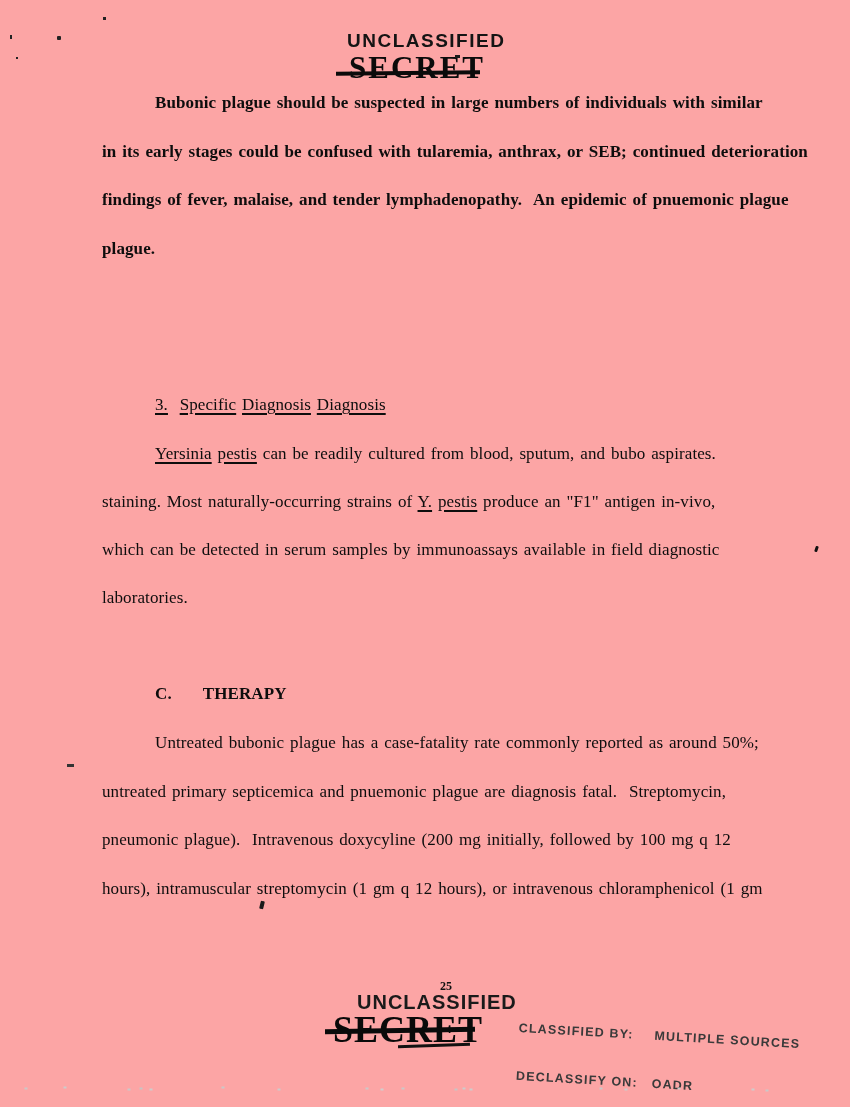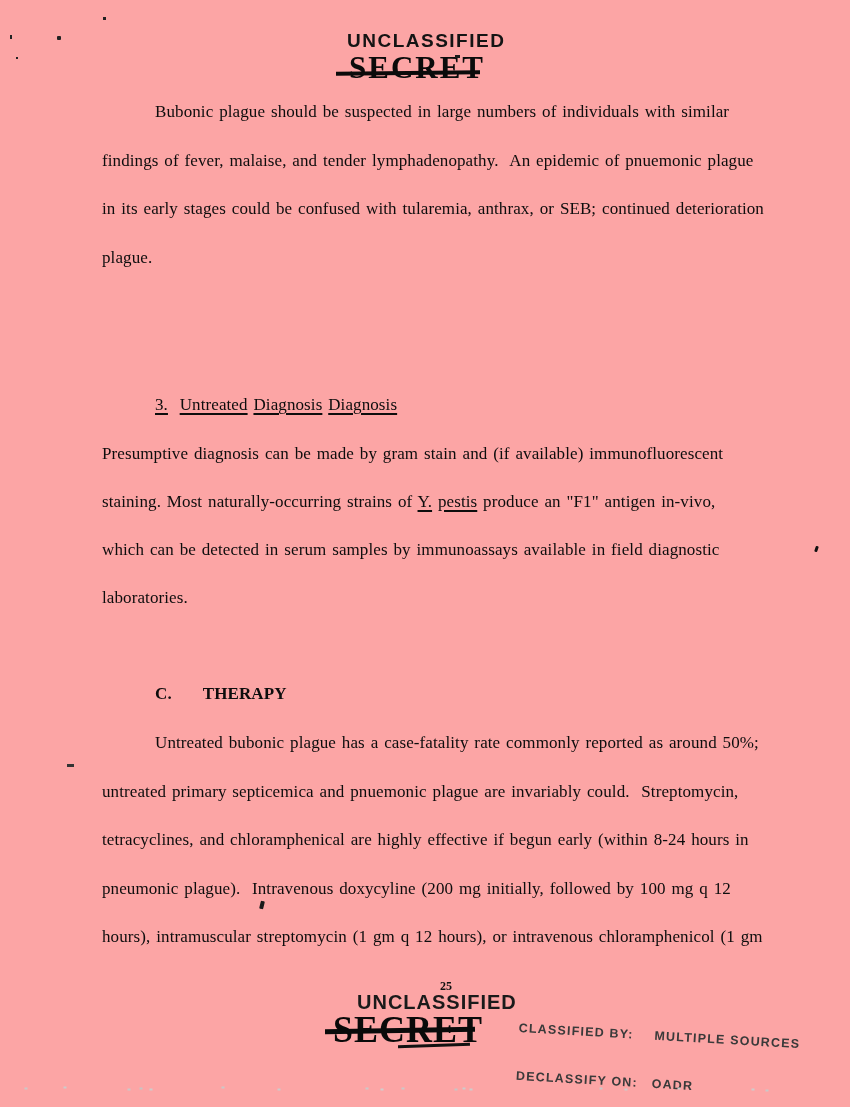--- a/index.html
+++ b/index.html
@@ -90,46 +90,45 @@
 </head>
 <body>
 
 <div class="page">
 
   <div class="hdr-unclass">UNCLASSIFIED</div>
   <div class="hdr-secret">SECRET</div>
   <div class="hdr-strike"></div>
   <div class="speck sp8"></div>
 
-  <div class="blk" style="top:101px;">
+  <div class="blk" style="top:92px;font-weight:bold;">
     <div class="line indent">Bubonic plague should be suspected in large numbers of individuals with similar</div>
+    <div class="line">in its early stages could be confused with tularemia, anthrax, or SEB; continued deterioration</div>
     <div class="line">findings of fever, malaise, and tender lymphadenopathy.  An epidemic of pnuemonic plague</div>
-    <div class="line">in its early stages could be confused with tularemia, anthrax, or SEB; continued deterioration</div>
     <div class="line">plague.</div>
   </div>
 
   <div class="blk" style="top:394px;">
-    <div class="line indent"><span class="u">3.</span><span> </span><span> </span><span class="u">Untreated</span><span> </span><span class="u">Diagnosis</span><span> </span><span class="u">Diagnosis</span></div>
+    <div class="line indent"><span class="u">3.</span><span> </span><span> </span><span class="u">Specific</span><span> </span><span class="u">Diagnosis</span><span> </span><span class="u">Diagnosis</span></div>
   </div>
 
   <div class="blk tight" style="top:443px;">
-    <div class="line">Presumptive diagnosis can be made by gram stain and (if available) immunofluorescent</div>
+    <div class="line indent"><span class="u">Yersinia</span><span> </span><span class="u">pestis</span><span> can be readily cultured from blood, sputum, and bubo aspirates.</span></div>
     <div class="line"><span>staining. Most naturally-occurring strains of </span><span class="u">Y.</span><span> </span><span class="u">pestis</span><span> produce an "F1" antigen in-vivo,</span></div>
     <div class="line">which can be detected in serum samples by immunoassays available in field diagnostic</div>
     <div class="line">laboratories.</div>
   </div>
 
   <div class="blk hC" style="top:683px;">
     <div class="line indent"><span class="letter">C.</span><span class="title">THERAPY</span></div>
   </div>
 
   <div class="blk" style="top:732px;">
     <div class="line indent">Untreated bubonic plague has a case-fatality rate commonly reported as around 50%;</div>
-    <div class="line">untreated primary septicemica and pnuemonic plague are invariably could.  Streptomycin,</div>
-    <div class="line">tetracyclines, and chloramphenical are highly effective if begun early (within 8-24 hours in</div>
+    <div class="line">untreated primary septicemica and pnuemonic plague are diagnosis fatal.  Streptomycin,</div>
     <div class="line">pneumonic plague).  Intravenous doxycyline (200 mg initially, followed by 100 mg q 12</div>
     <div class="line">hours), intramuscular streptomycin (1 gm q 12 hours), or intravenous chloramphenicol (1 gm</div>
   </div>
 
   <div class="page-num">25</div>
   <div class="ftr-unclass">UNCLASSIFIED</div>
   <div class="ftr-secret">SECRET</div>
   <div class="ftr-strike"></div>
   <div class="ftr-strike2"></div>
 

